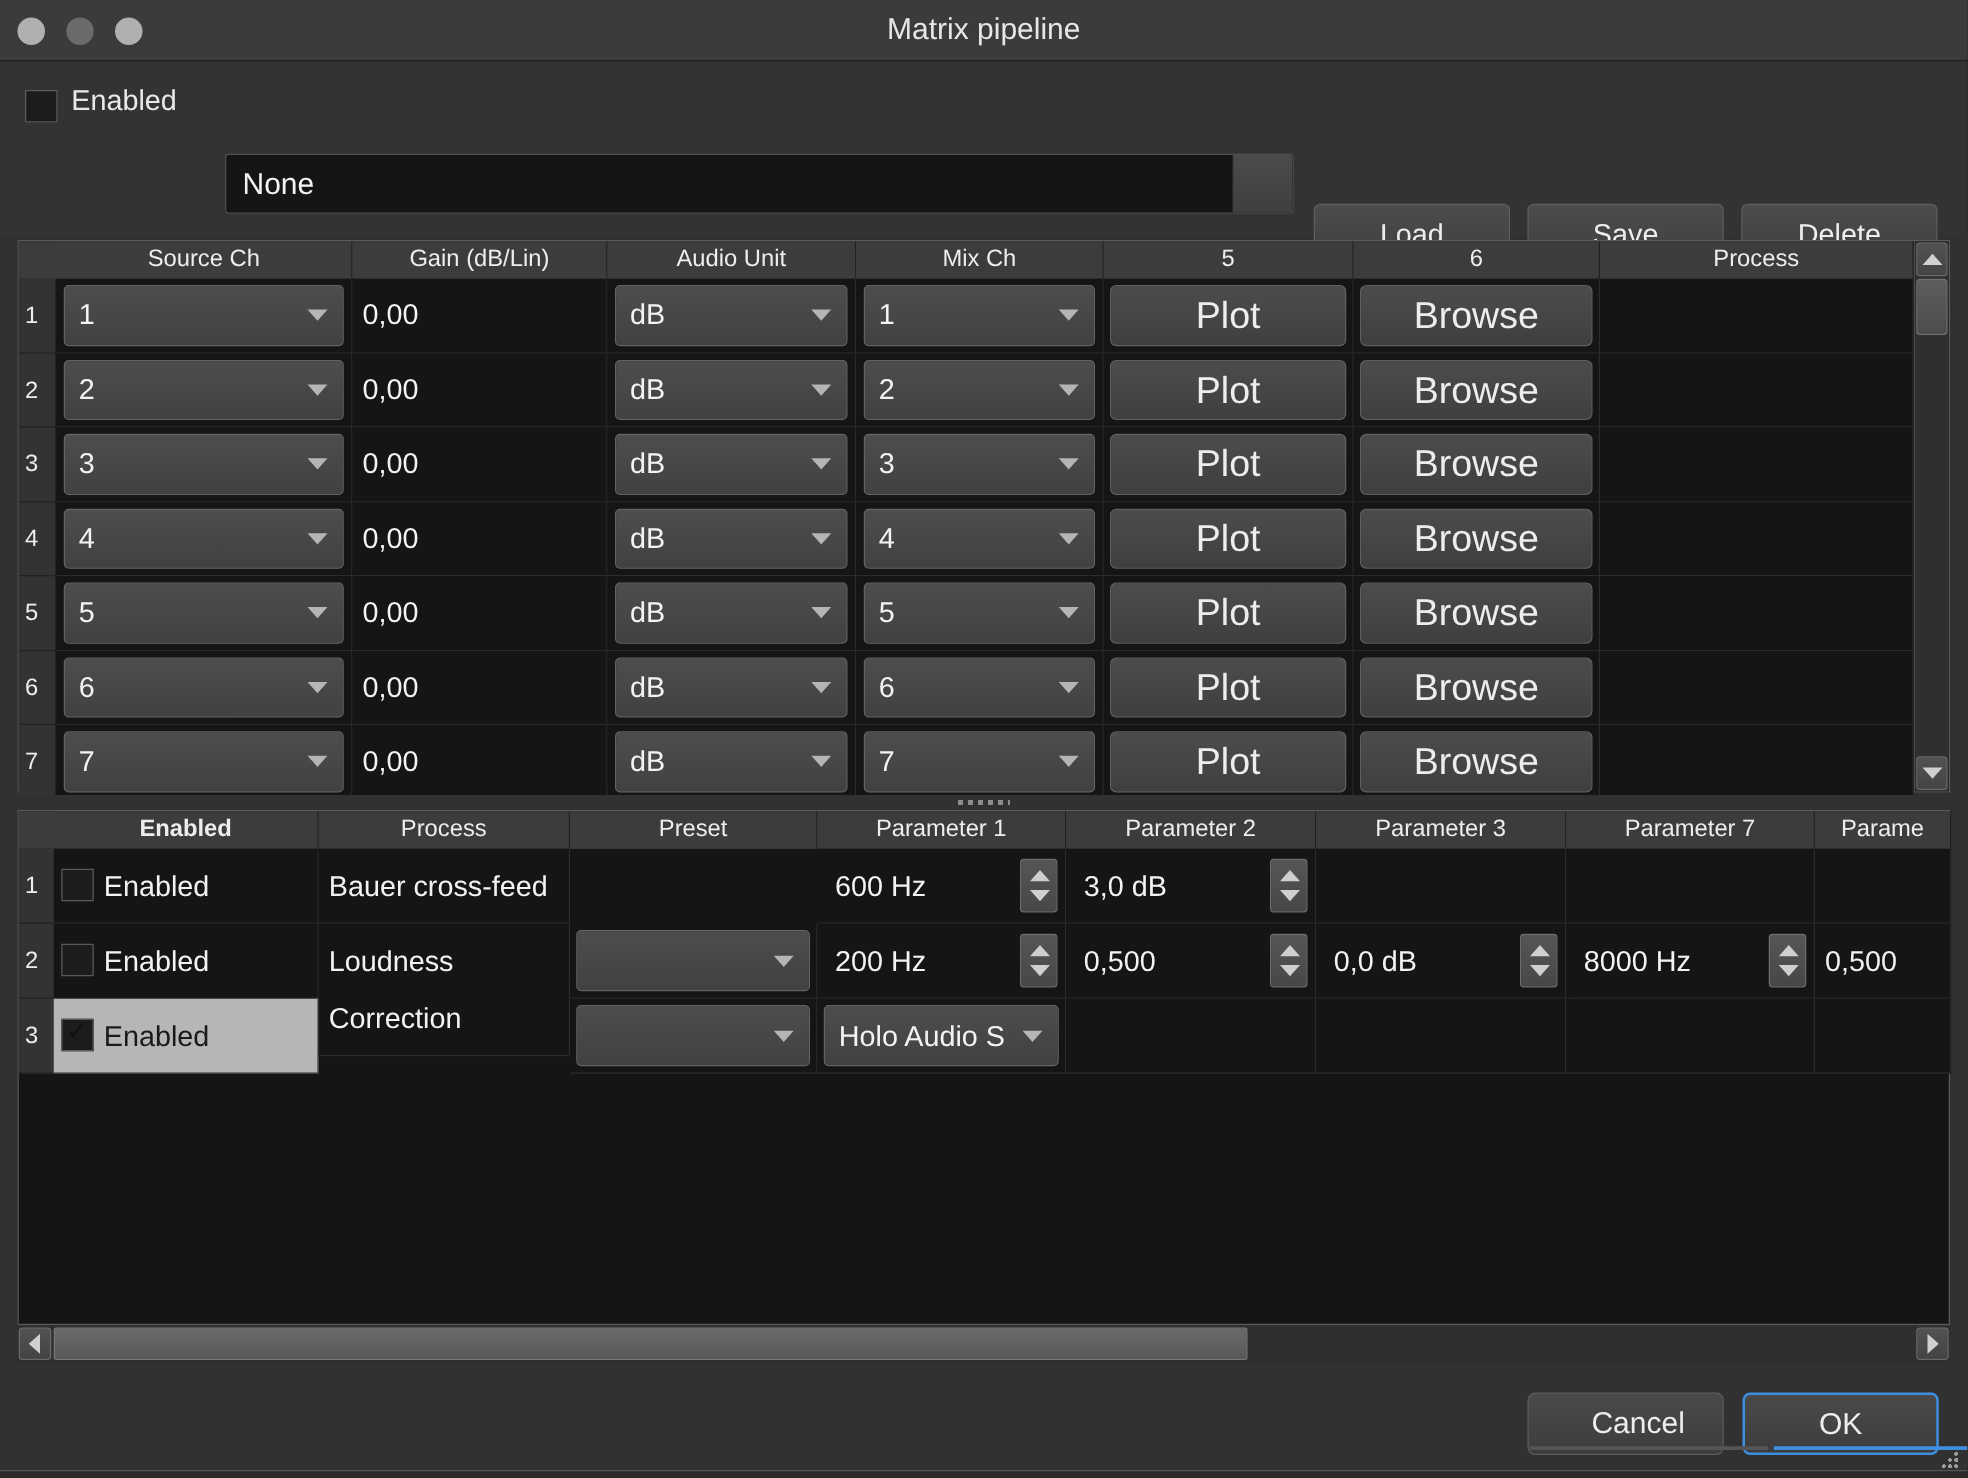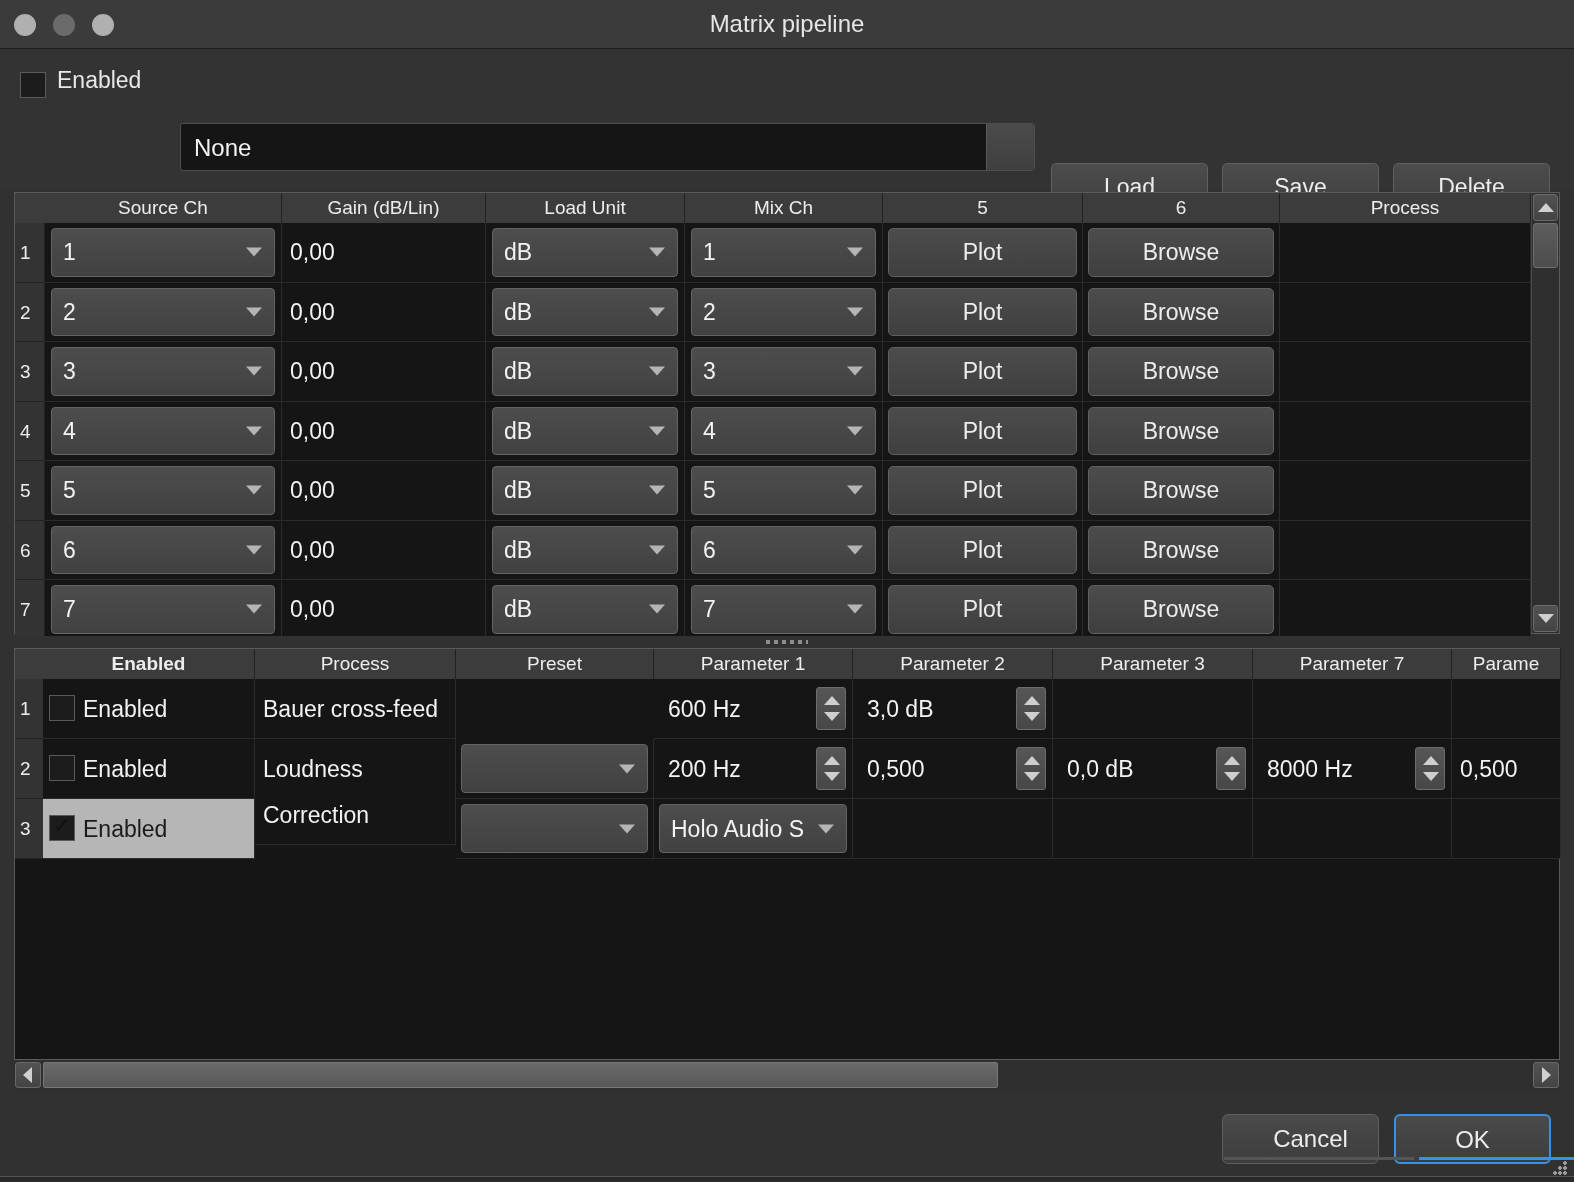--- a/index.html
+++ b/index.html
@@ -104,21 +104,21 @@
   .cbox .v{ position:absolute; left:11px; top:50%; transform:translateY(-50%); color:#f3f3f3; font-size:23px; white-space:nowrap;}
   .cbox .arrow{
     position:absolute; right:12px; top:50%; transform:translateY(-50%);
     width:0;height:0;border-left:8px solid transparent;border-right:8px solid transparent;
     border-top:9px solid #b5b5b5;
   }
 
   .pbtn{
     position:absolute; border-radius:5px;
     background:linear-gradient(#4c4c4c,#3f3f3f); border:1px solid #606060;
-    color:#ededed; font-size:23px; text-align:center;
+    color:#ededed; font-size:30px; text-align:center;
   }
 
   
   .spin{ position:absolute; background:#151515; }
   .spin .v{ position:absolute; left:10px; top:50%; transform:translateY(-50%); color:#f3f3f3; font-size:23px; white-space:nowrap; }
   .spin .btns{
     position:absolute; right:2px; top:4px; width:30px; bottom:4px;
     background:linear-gradient(#565656,#474747); border:1px solid #6d6d6d; border-radius:3px;
   }
   .spin .up,.spin .dn{ position:absolute; left:7px; width:0;height:0;
@@ -223,21 +223,21 @@
       <div class="sbtn up" style="top:1px;">
           <i class="a"></i>
         </div>
       <div class="vthumb" style="top:30px; height:45px;"></div>
       <div class="sbtn dn" style="bottom:1px;">
           <i class="a"></i>
         </div>
     </div>
   <div class="hcell" style="left: 30px; width: 237px;">Source Ch</div>
       <div class="hcell" style="left: 267px; width: 204px;">Gain (dB/Lin)</div>
-      <div class="hcell" style="left: 471px; width: 199px;">Load Unit</div>
+      <div class="hcell" style="left: 471px; width: 199px;">Audio Unit</div>
       <div class="hcell" style="left: 670px; width: 198px;">Mix Ch</div>
       <div class="hcell" style="left: 868px; width: 200px;">5</div>
       <div class="hcell" style="left: 1068px; width: 197px;">6</div>
       <div class="hcell" style="left: 1265px; width: 251px;">Process</div>
       <div class="rhead" style="top: 30px; height: 59.5px; line-height: 59.5px;">1</div>
       <div class="cell" style="left: 30px; width: 237px; top: 30px; height: 59.5px;">
         <div class="cbox" style="left:6px;top:5px;right:6px;bottom:5px;">
           <span class="v">1</span>
           <i class="arrow"></i>
         </div>

